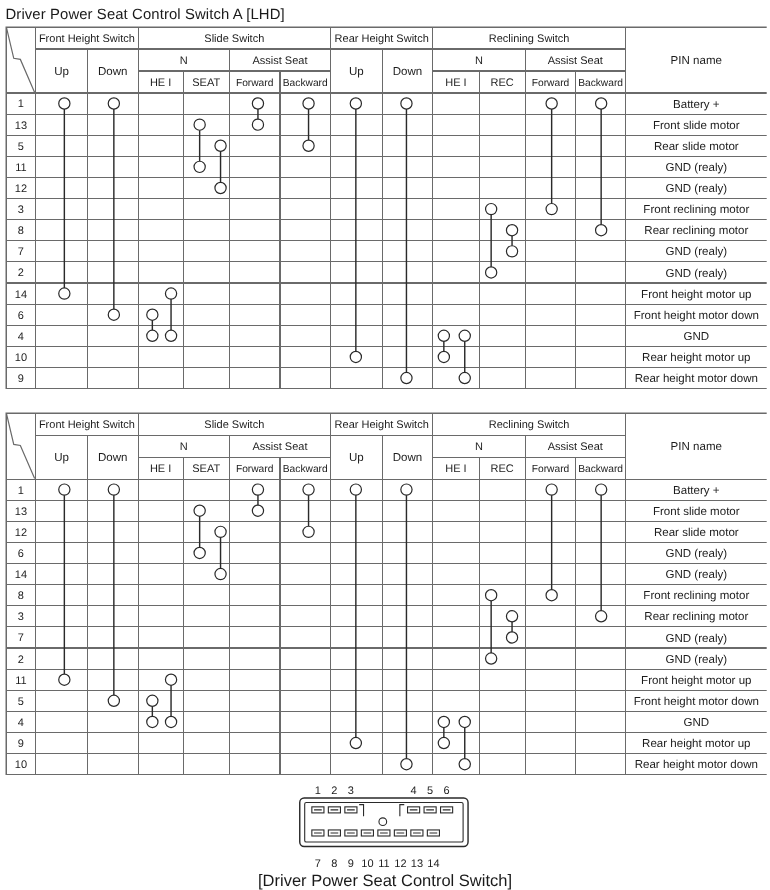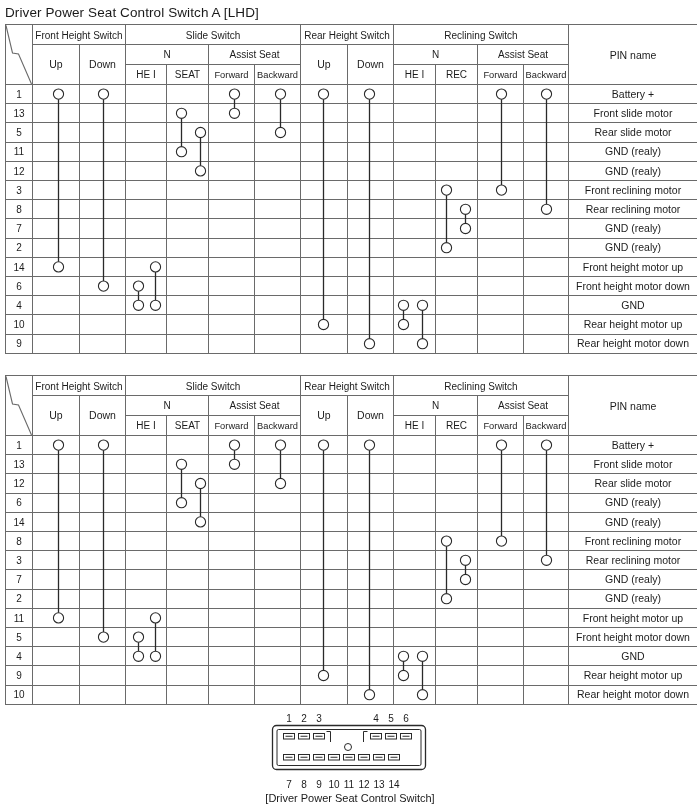--- a/index.html
+++ b/index.html
@@ -14,21 +14,21 @@
     position: absolute; left: 5px; font-size: 13.5px; color: #1a1a1a;
     letter-spacing: 0.1px; white-space: nowrap;
   }
   #title-lhd { top: 5px; }
   #title-rhd { top: 356px; }
   #svg-lhd { position: absolute; left: 5px; top: 24px; display: block; }
   #svg-rhd { position: absolute; left: 5px; top: 375px; display: block; }
   #svg-conn { position: absolute; left: 240px; top: 710px; display: block; }
   .conn-caption {
     position: absolute; left: 0; top: 792px; width: 700px;
-    text-align: center; font-size: 11px; color: #1a1a1a;
+    text-align: center; font-size: 15px; color: #1a1a1a;
   }
   svg text { font-family: "Liberation Sans", sans-serif; }
 </style>
 </head>
 <body>
 
 <div class="page">
   <div class="table-title" id="title-lhd">Driver Power Seat Control Switch A [LHD]</div>
   <svg id="svg-lhd" width="692" height="330" viewBox="0 0 692 330">
       <g transform="translate(0.5,0.5)">

